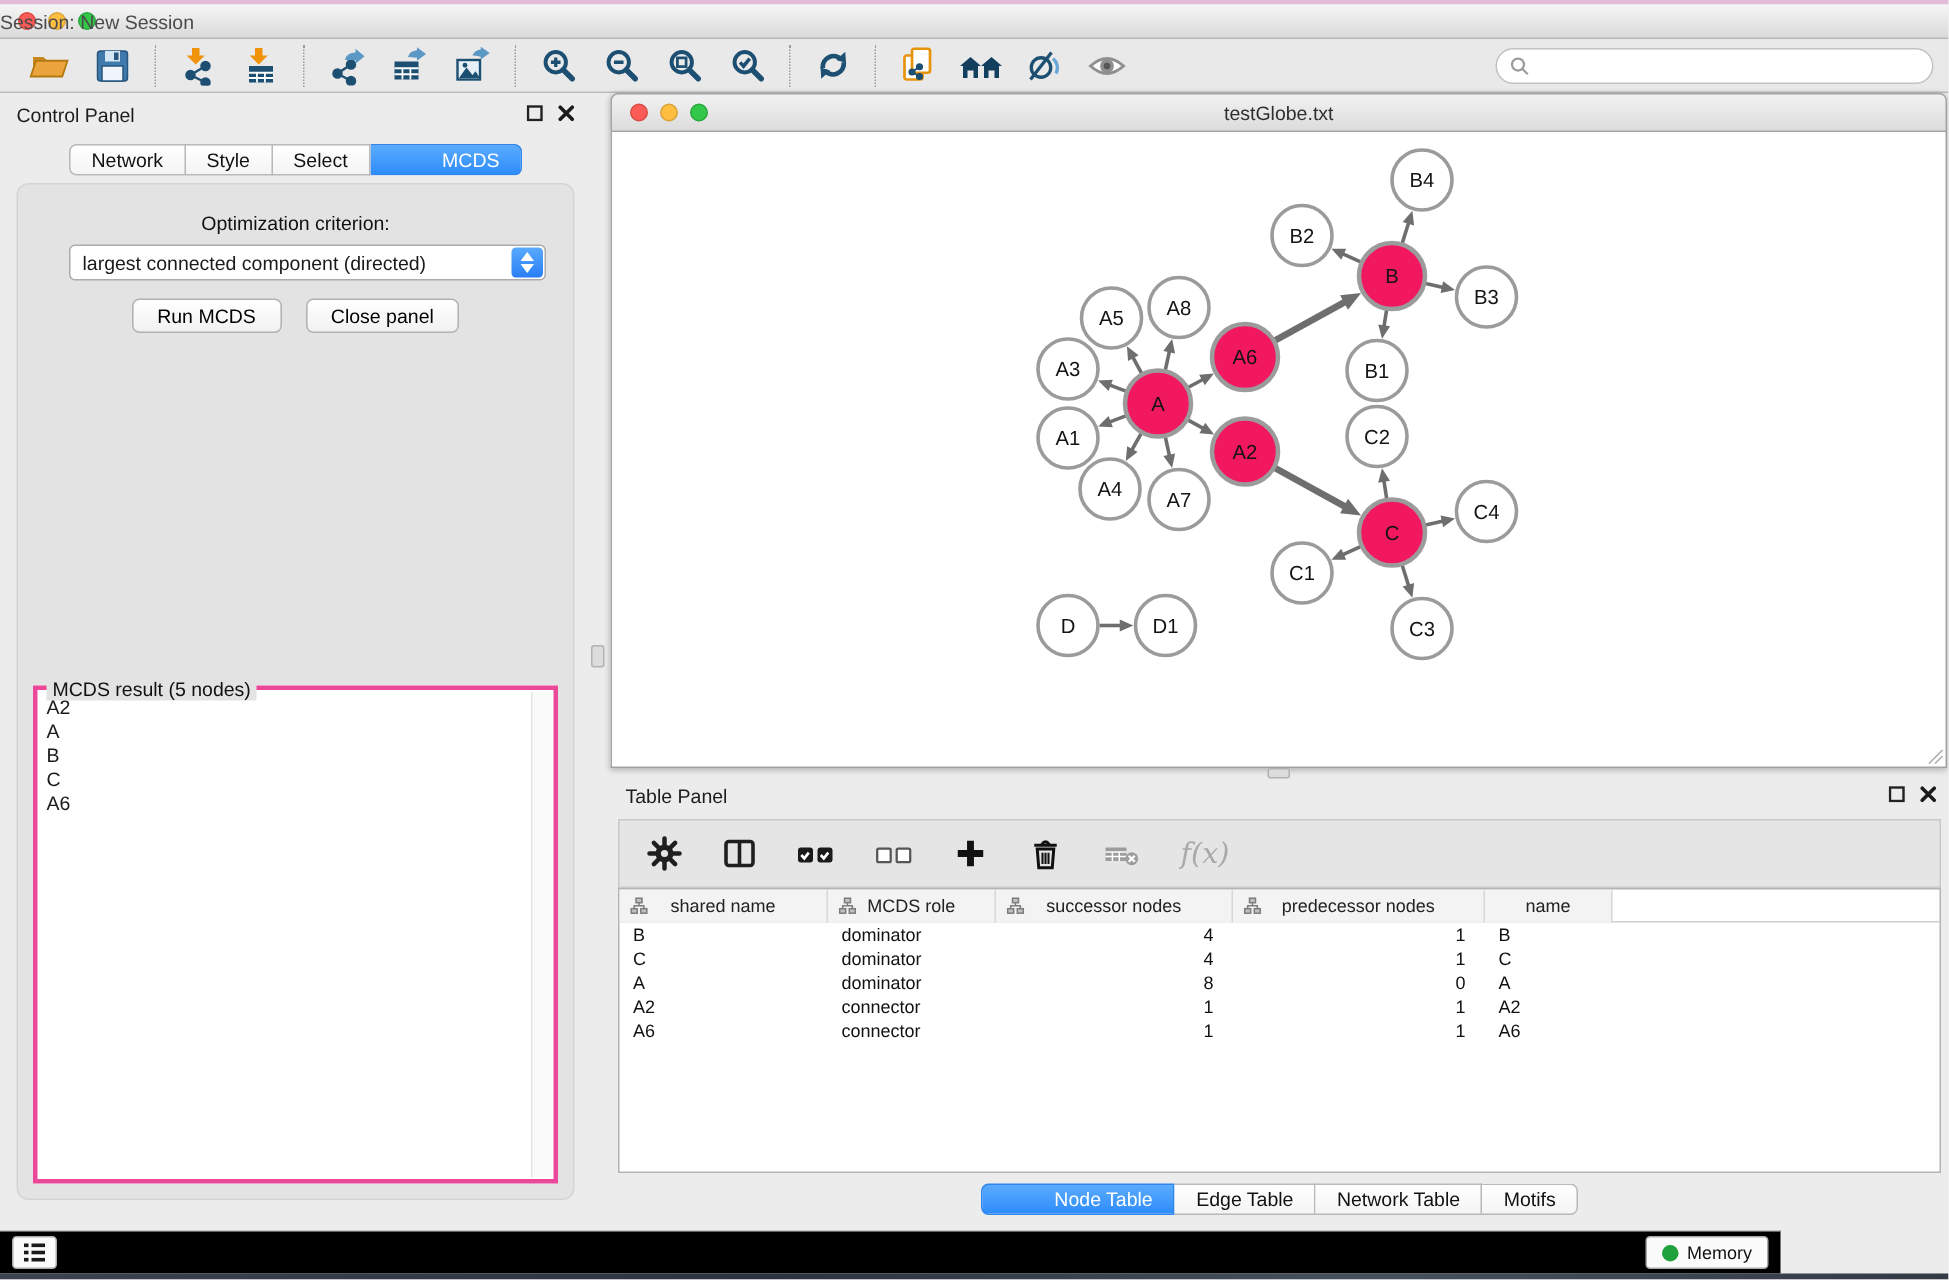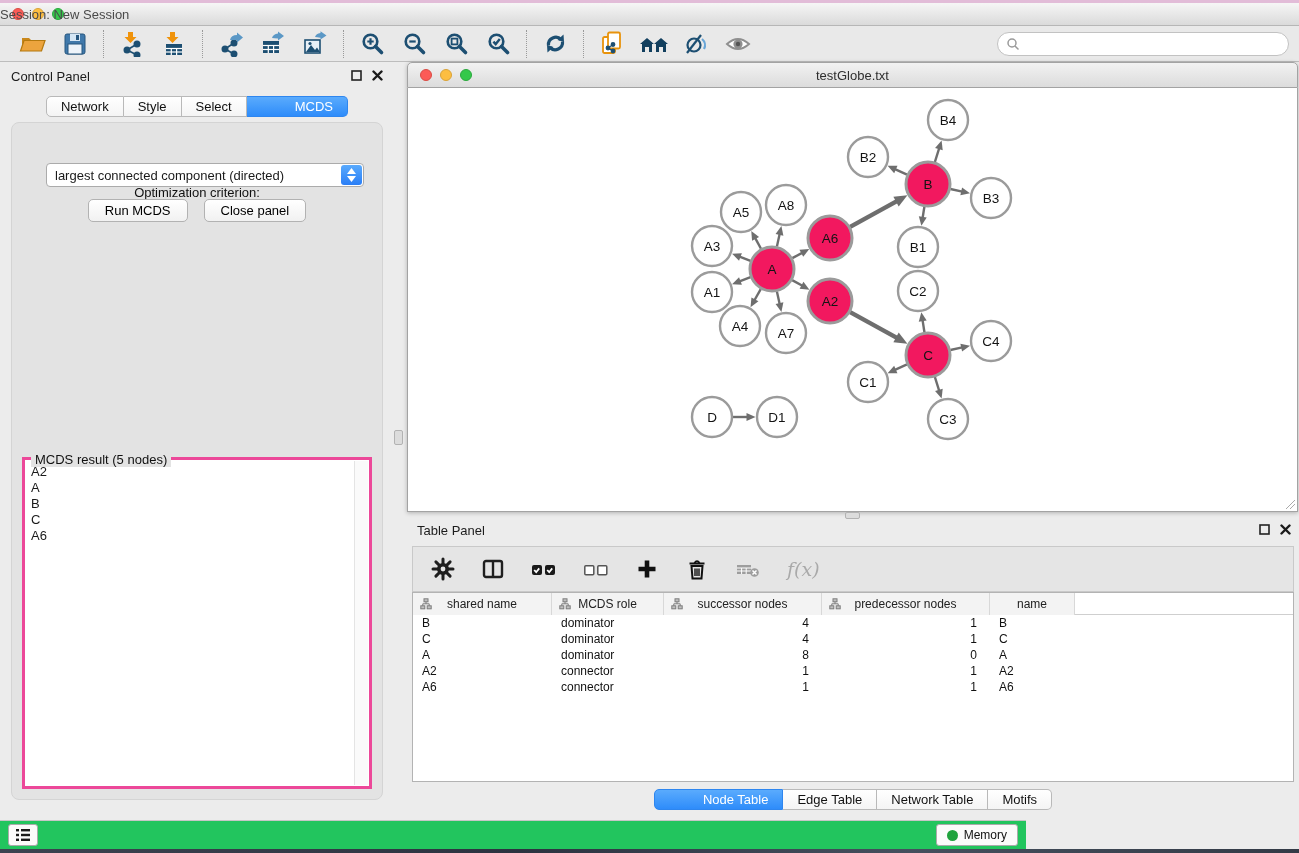--- a/index.html
+++ b/index.html
@@ -34,21 +34,21 @@
   .panel-head .hicons { position:absolute; right:8px; top:4px; display:flex; gap:10px; align-items:center; }
   .seg-tabs { display:flex; justify-content:center; }
   .seg { height:21px; line-height:20px; padding:0 14px; background:linear-gradient(#ffffff,#f4f4f4);
     border:1px solid #b9b9b9; border-left:none; font-size:13px; color:#111; }
   .seg:first-child { border-left:1px solid #b9b9b9; border-radius:5px 0 0 5px; }
   .seg:last-child { border-radius:0 5px 5px 0; }
   .seg.sel { background:linear-gradient(#5aabfd,#2e8cfa); color:#fff; border-color:#2e86ef;padding-left:48px; }
   #cp-tabs { margin-top:8px; }
   #cp-content { position:absolute; left:8px; right:8px; top:56px; height:678px; background:#e3e3e3;
     border:1px solid #d4d4d4; border-radius:8px; }
-  #opt-label { position:absolute; left:0; right:0; top:18px; text-align:center; font-size:13px; color:#111;margin-top:44px; }
+  #opt-label { position:absolute; left:0; right:0; top:18px; text-align:center; font-size:13px; color:#111; }
   #criterion-select { position:absolute; left:34px; top:40px; width:318px; height:24px; background:#fff;
     border:1px solid #ababab; border-radius:4px; display:flex; align-items:center; }
   #criterion-select .val { flex:1; padding-left:8px; font-size:13px; white-space:nowrap; overflow:hidden; }
   #criterion-select .stepper { width:21px; height:20px; margin:1px; border-radius:3px;
     background:linear-gradient(#59aafd,#2a7ef6); display:flex; flex-direction:column; align-items:center; justify-content:center; gap:2px; }
   #cp-buttons { position:absolute; left:0; right:0; top:76px; display:flex; justify-content:center; gap:16px; }
   .mbtn { background:linear-gradient(#ffffff,#f1f1f1); border:1px solid #b2b2b2; border-radius:5px;
     font-size:13px; padding:2px 16px; height:23px; font-family:"Liberation Sans",sans-serif; }
   #result-box { position:absolute; left:10px; right:10px; top:334px; bottom:10px;
     border:3px solid #ec4899; background:#fff; }
@@ -82,21 +82,21 @@
   #tp-header { position:relative; height:22px; border-bottom:1px solid #cfcfcf; }
   .hcell { position:absolute; top:0; height:22px; background:#f3f3f3; border-right:1px solid #d8d8d8;
     display:flex; align-items:center; justify-content:center; font-size:12px; color:#222; }
   .hcell .tree-ic { position:absolute; left:7px; top:5px; }
   .trow { position:relative; height:16px; }
   .tcell { position:absolute; top:0; height:16px; font-size:12px; line-height:16px; color:#111; white-space:nowrap; }
   .tcell.r { text-align:right; }
   #tp-tabs { position:absolute; left:0; right:0; bottom:8px; display:flex; justify-content:center; }
 
   
-  #status-bar { position:absolute; left:0; top:820px; width:1026px; height:29px; background:#22c55e; border-top:1px solid #c6c6c6; }
+  #status-bar { position:absolute; left:0; top:820px; width:1187px; height:29px; background:#000000; border-top:1px solid #c6c6c6; }
   .sbtn { position:absolute; top:3px; height:22px; background:#fbfbfb; border:1px solid #ababab; border-radius:3px;
     display:flex; align-items:center; justify-content:center; }
   #list-btn { left:8px; width:30px; }
   #memory-btn { right:8px; padding:0 10px; gap:6px; font-size:12px; color:#111; }
   #memory-dot { width:11px; height:11px; border-radius:50%; background:#1fa23d; }
   #desktop-strip { position:absolute; left:0; bottom:0; width:1299px; height:4px; background:linear-gradient(90deg,#3c4350,#2c3340 40%,#45505e 70%,#333a46); }
 </style>
 </head>
 <body>
 

